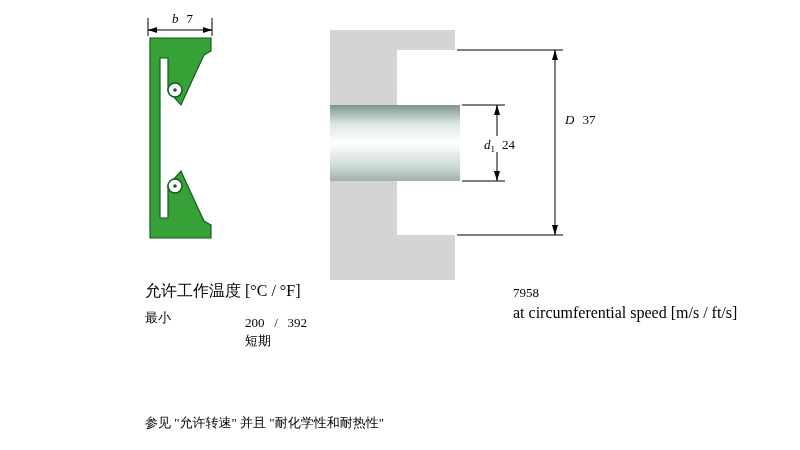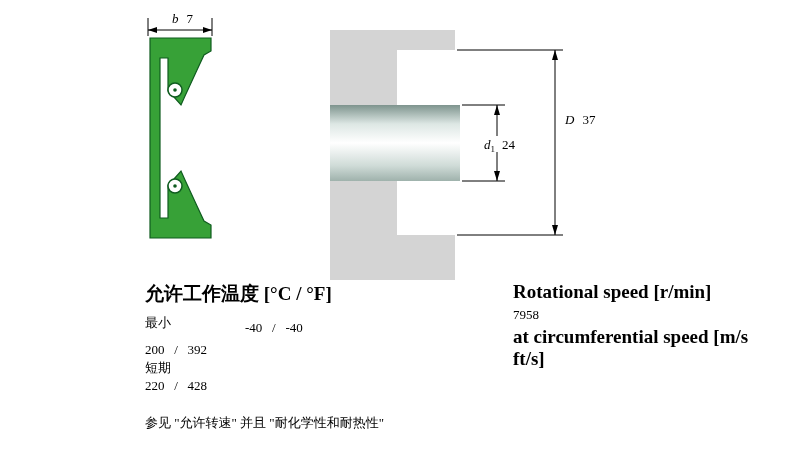--- a/index.html
+++ b/index.html
@@ -3,21 +3,21 @@
 <meta charset="utf-8">
 <style>
   * { margin:0; padding:0; box-sizing:border-box; }
   html,body { background:#fff; }
   #page {
     position:relative; width:748px; height:450px;
     background:#ffffff; overflow:hidden;
     font-family:"Liberation Serif", serif; color:#000;
   }
   .abs { position:absolute; }
-  .title { font-weight:bold; font-size:19px; white-space:pre-wrap; }
+  .title { font-weight:normal; font-size:16px; white-space:pre-wrap; }
   .val { font-size:13px; white-space:pre-wrap; }
   .cols { display:grid; grid-template-columns:100px auto; }
   svg .dim { stroke:#000; stroke-width:1; fill:none; }
   svg .arr { fill:#000; stroke:none; }
   svg .dimtext { font-family:"Liberation Serif", serif; font-size:13px; fill:#000; }
 </style>
 </head>
 <body>
 
 <div id="page">
@@ -71,31 +71,28 @@
       <polygon class="arr" points="172,161 169,151 175,151"></polygon>
       <rect x="156" y="116" width="47" height="16" fill="#ffffff"></rect>
       <text class="dimtext" x="159" y="129"><tspan font-style="italic">d</tspan><tspan font-size="9" dy="3">1</tspan><tspan dy="-3" dx="7">24</tspan></text>
     </g>
   </svg>
 
   <div class="abs" style="left:145px; top:281px; width:330px;">
     <div class="title">允许工作温度 [°C / °F]</div>
     <div class="cols" style="margin-top:7px;">
       <div class="val">最小</div>
-      <div class="val" style="margin-top:6px;">-40   /   -40</div>
       <div class="val" style="margin-top:6px;">200   /   392</div>
       <div></div>
       <div class="val" style="margin-top:1px;">短期</div>
       <div></div>
-      <div class="val" style="margin-top:1px;">220   /   428</div>
     </div>
   </div>
 
 
   <div class="abs val" style="left:145px; top:414px; width:420px;">参见 "允许转速" 并且 "耐化学性和耐热性"</div>
 
   <div class="abs" style="left:513px; top:281px; width:260px;">
-    <div class="title">Rotational speed [r/min]</div>
     <div class="val" style="margin-top:4px;">7958</div>
     <div class="title" style="margin-top:3px;">at circumferential speed [m/s / ft/s]</div>
   </div>
 
 </div>
 
 </body></html>

